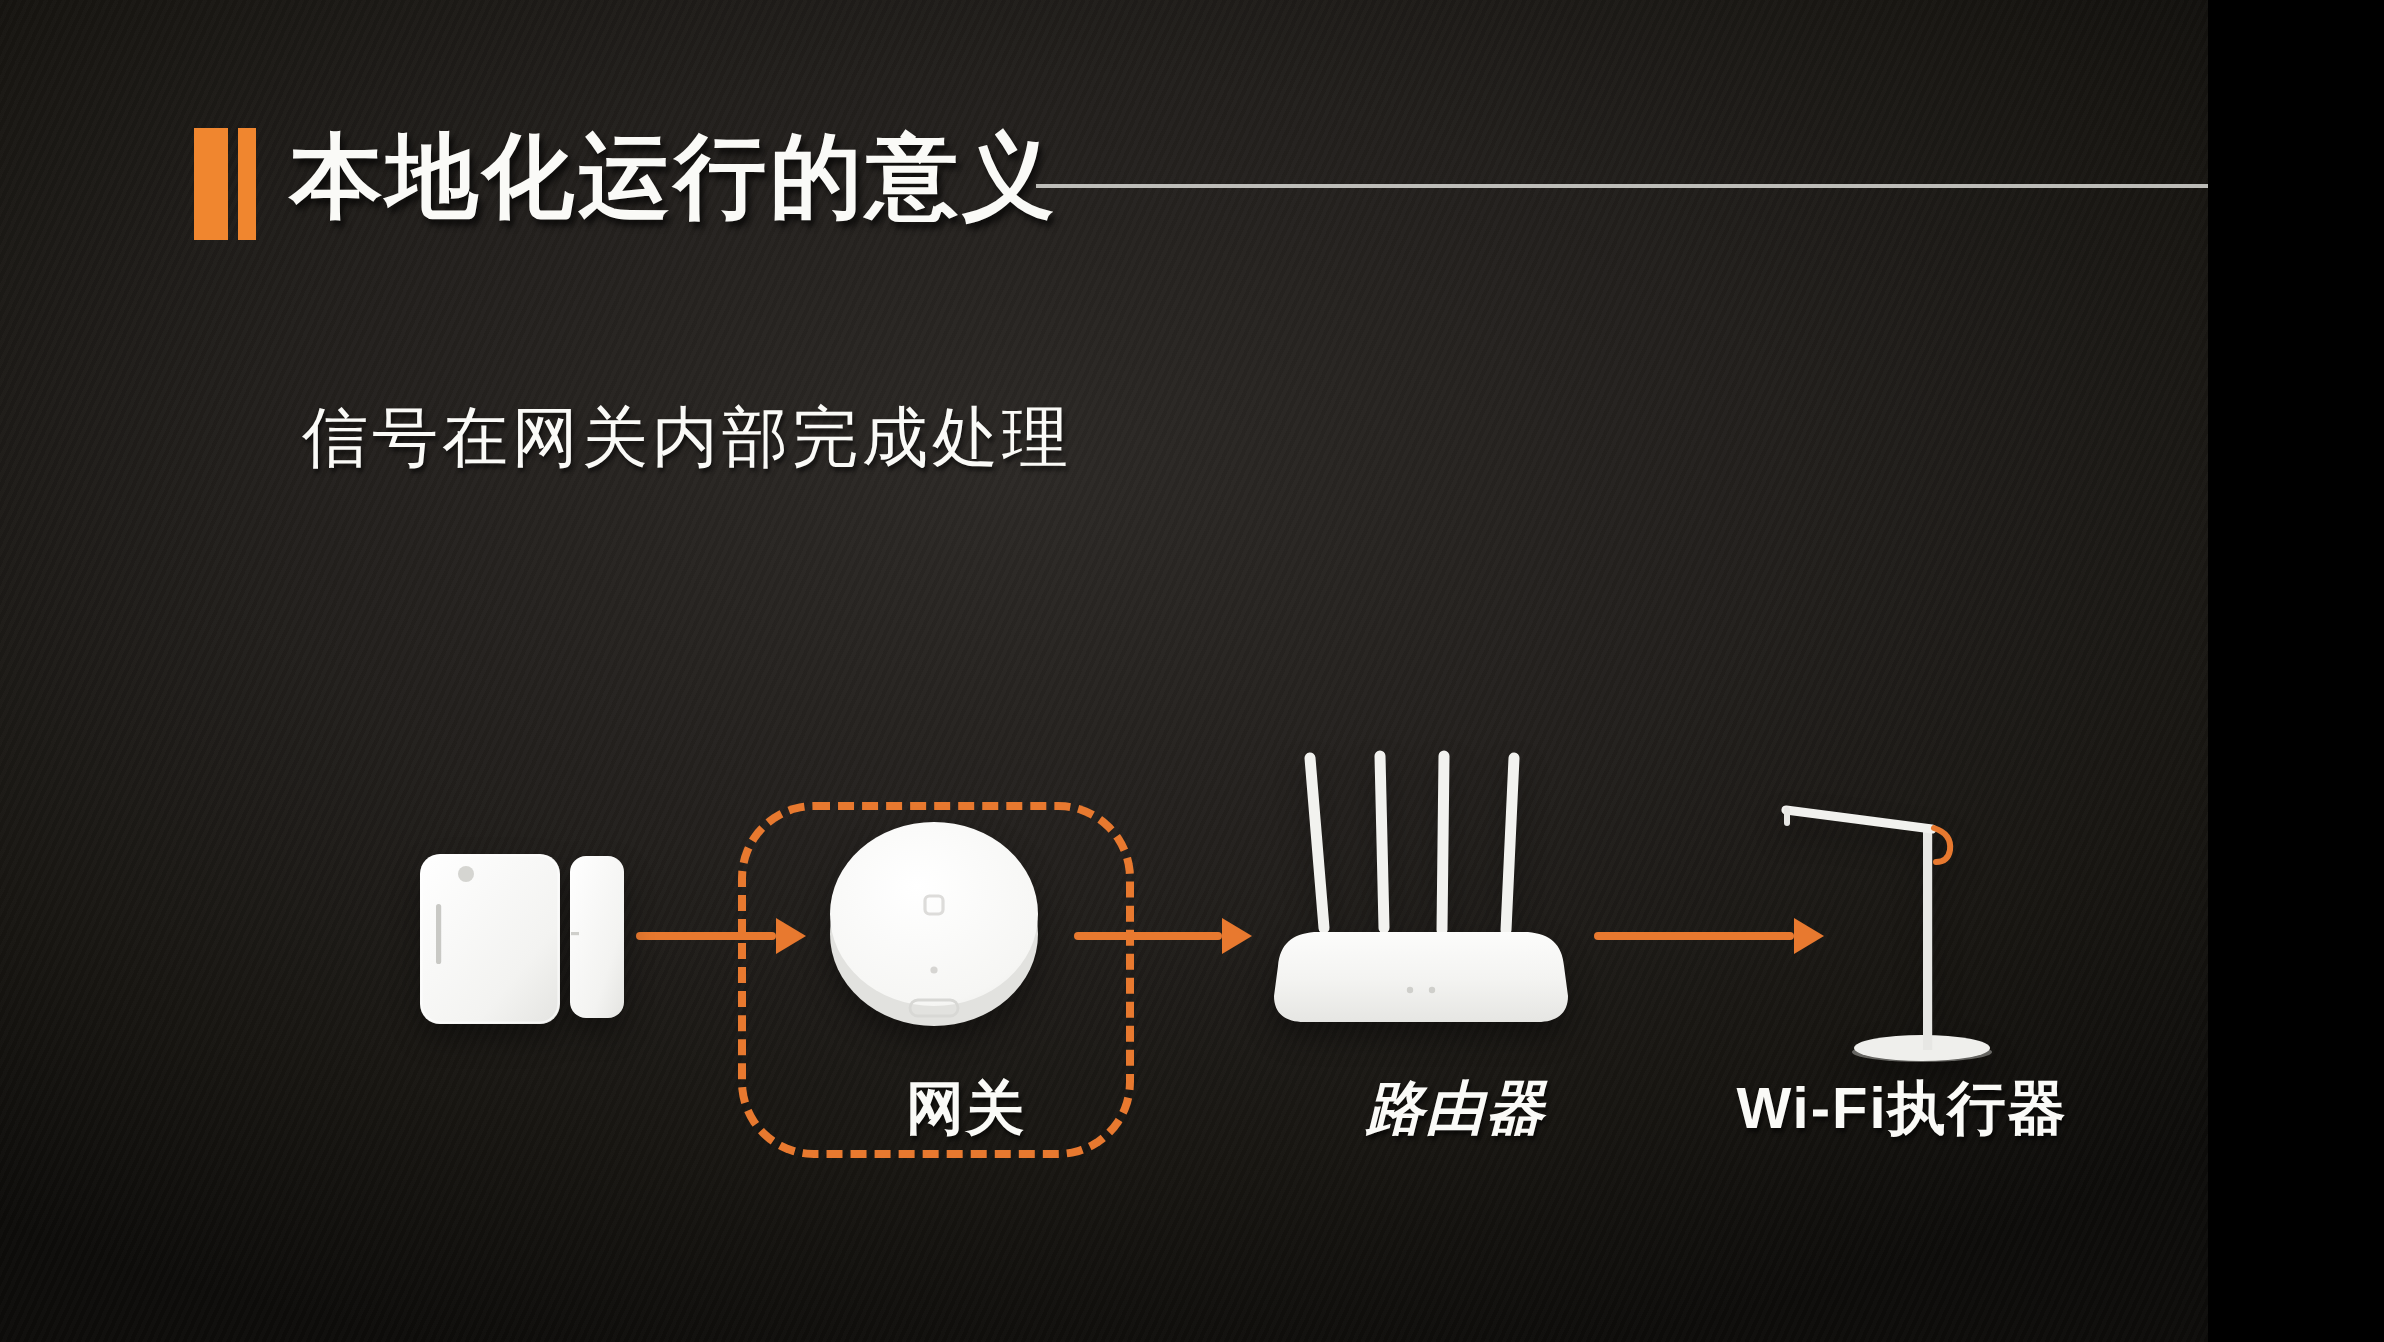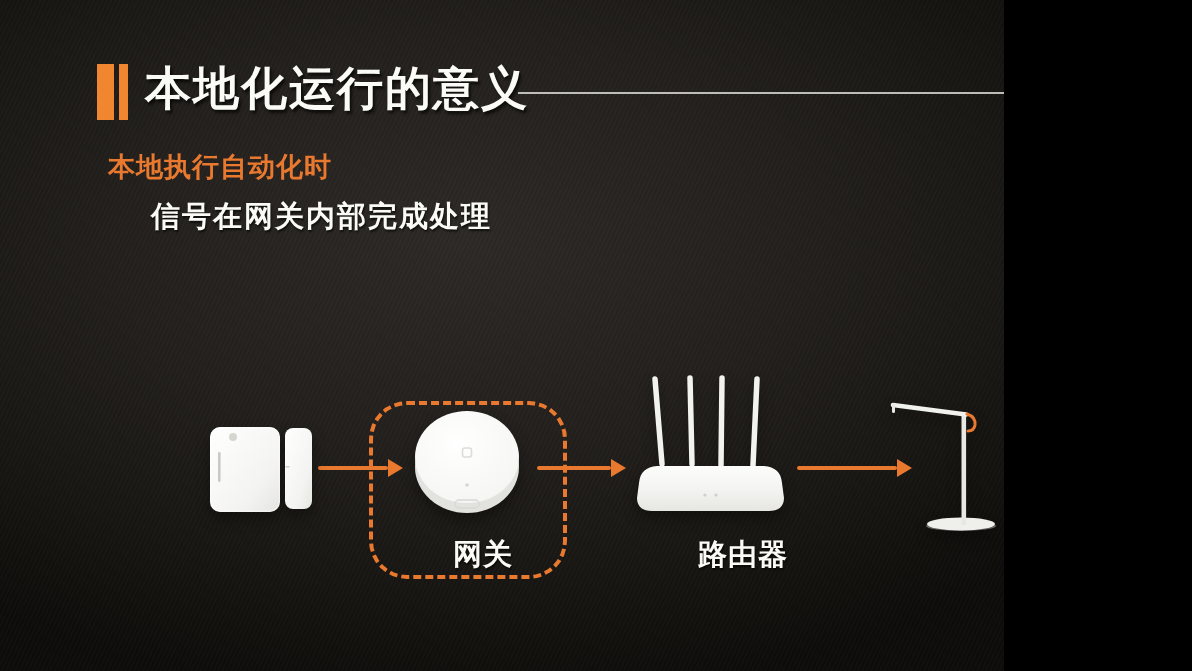--- a/index.html
+++ b/index.html
@@ -1,18 +1,18 @@
 <!DOCTYPE html>
 <html><head>
 <meta charset="utf-8">
 <style>
   html,body{margin:0;padding:0;background:#000;}
   .slide{
     position:relative;
-    width:1004px;height:671px;
+    width:1104px;height:671px;
     overflow:hidden;
     font-family:"Liberation Sans","DejaVu Sans",sans-serif;
     background:
       repeating-linear-gradient(115deg, rgba(255,255,255,0.014) 0 2px, rgba(0,0,0,0.02) 2px 4px),
       radial-gradient(ellipse 78% 68% at 46% 36%, #2c2926 0%, #221f1c 45%, #171511 76%, #0d0c0a 100%);
   }
 
   
   .title-bars{position:absolute;left:97px;top:64px;display:flex;gap:5px;}
   .title-bars .bar-thick{width:17px;height:56px;background:#F0862F;}
@@ -29,21 +29,21 @@
   }
 
   
   .subtitle{
     position:absolute;left:108px;top:149px;
     font-size:27px;font-weight:bold;color:#E8792F;
     letter-spacing:1px;white-space:nowrap;
   }
   .description{
     position:absolute;left:151px;top:197px;
-    font-size:29px;font-weight:bold;color:#FAFAF7;
+    font-size:33px;font-weight:normal;color:#FAFAF7;
     letter-spacing:2px;white-space:nowrap;
     text-shadow:1px 2px 2px rgba(0,0,0,0.6);
   }
 
   
   .device-svg{position:absolute;filter:drop-shadow(0 7px 7px rgba(0,0,0,0.35));}
   .sensor-svg{left:206px;top:424px;}
   .gateway-svg{left:411px;top:407px;}
   .router-svg{left:633px;top:373px;}
   .lamp-svg{left:830px;top:372px;}
@@ -64,36 +64,35 @@
   .arrow-3{left:797px;width:100px;}
 
   .node-label{
     position:absolute;top:535px;transform:translateX(-50%);
     font-size:29px;font-weight:bold;color:#FAFAF7;
     letter-spacing:1px;white-space:nowrap;
     text-shadow:1px 2px 2px rgba(0,0,0,0.6);
   }
   .label-sensor{left:263px;}
   .label-gateway{left:483px;}
-  .label-router{left:743px;}
+  .label-router{left:728px;font-style:italic;}
   .label-actuator{left:951px;}
 </style>
 </head>
 <body>
 
 <div class="slide">
 
   <div class="title-bars">
     <div class="bar-thick"></div>
     <div class="bar-thin"></div>
   </div>
   <div class="page-title">本地化运行的意义</div>
   <div class="title-line"></div>
 
-  <div class="subtitle">本地执行自动化时</div>
   <div class="description">信号在网关内部完成处理</div>
 
   <div class="gateway-box"></div>
 
   <div class="arrow arrow-1"></div>
   <div class="arrow arrow-2"></div>
   <div class="arrow arrow-3"></div>
 
   <svg class="device-svg sensor-svg" width="110" height="92" viewBox="0 0 110 92">
     <defs>
@@ -149,14 +148,15 @@
     <ellipse cx="131" cy="154" rx="35" ry="5" fill="#b9b9b5" opacity="0.5"></ellipse>
     <ellipse cx="131" cy="152" rx="34" ry="6.5" fill="#efefec"></ellipse>
     <rect x="131.5" y="42" width="4.6" height="111" fill="#e7e7e4"></rect>
     <line x1="63" y1="33" x2="136" y2="42.5" stroke="#f1f1ee" stroke-width="4.6" stroke-linecap="round"></line>
     <line x1="63.5" y1="33" x2="63.5" y2="39.5" stroke="#e7e7e4" stroke-width="3" stroke-linecap="round"></line>
     <path d="M137,42 q9,3 8,11 q-1,6 -7,6" fill="none" stroke="#E8792F" stroke-width="3" stroke-linecap="round"></path>
   </svg>
 
   <div class="node-label label-gateway">网关</div>
   <div class="node-label label-router">路由器</div>
+  <div class="node-label label-actuator">Wi-Fi执行器</div>
 
 </div>
 
 </body></html>

